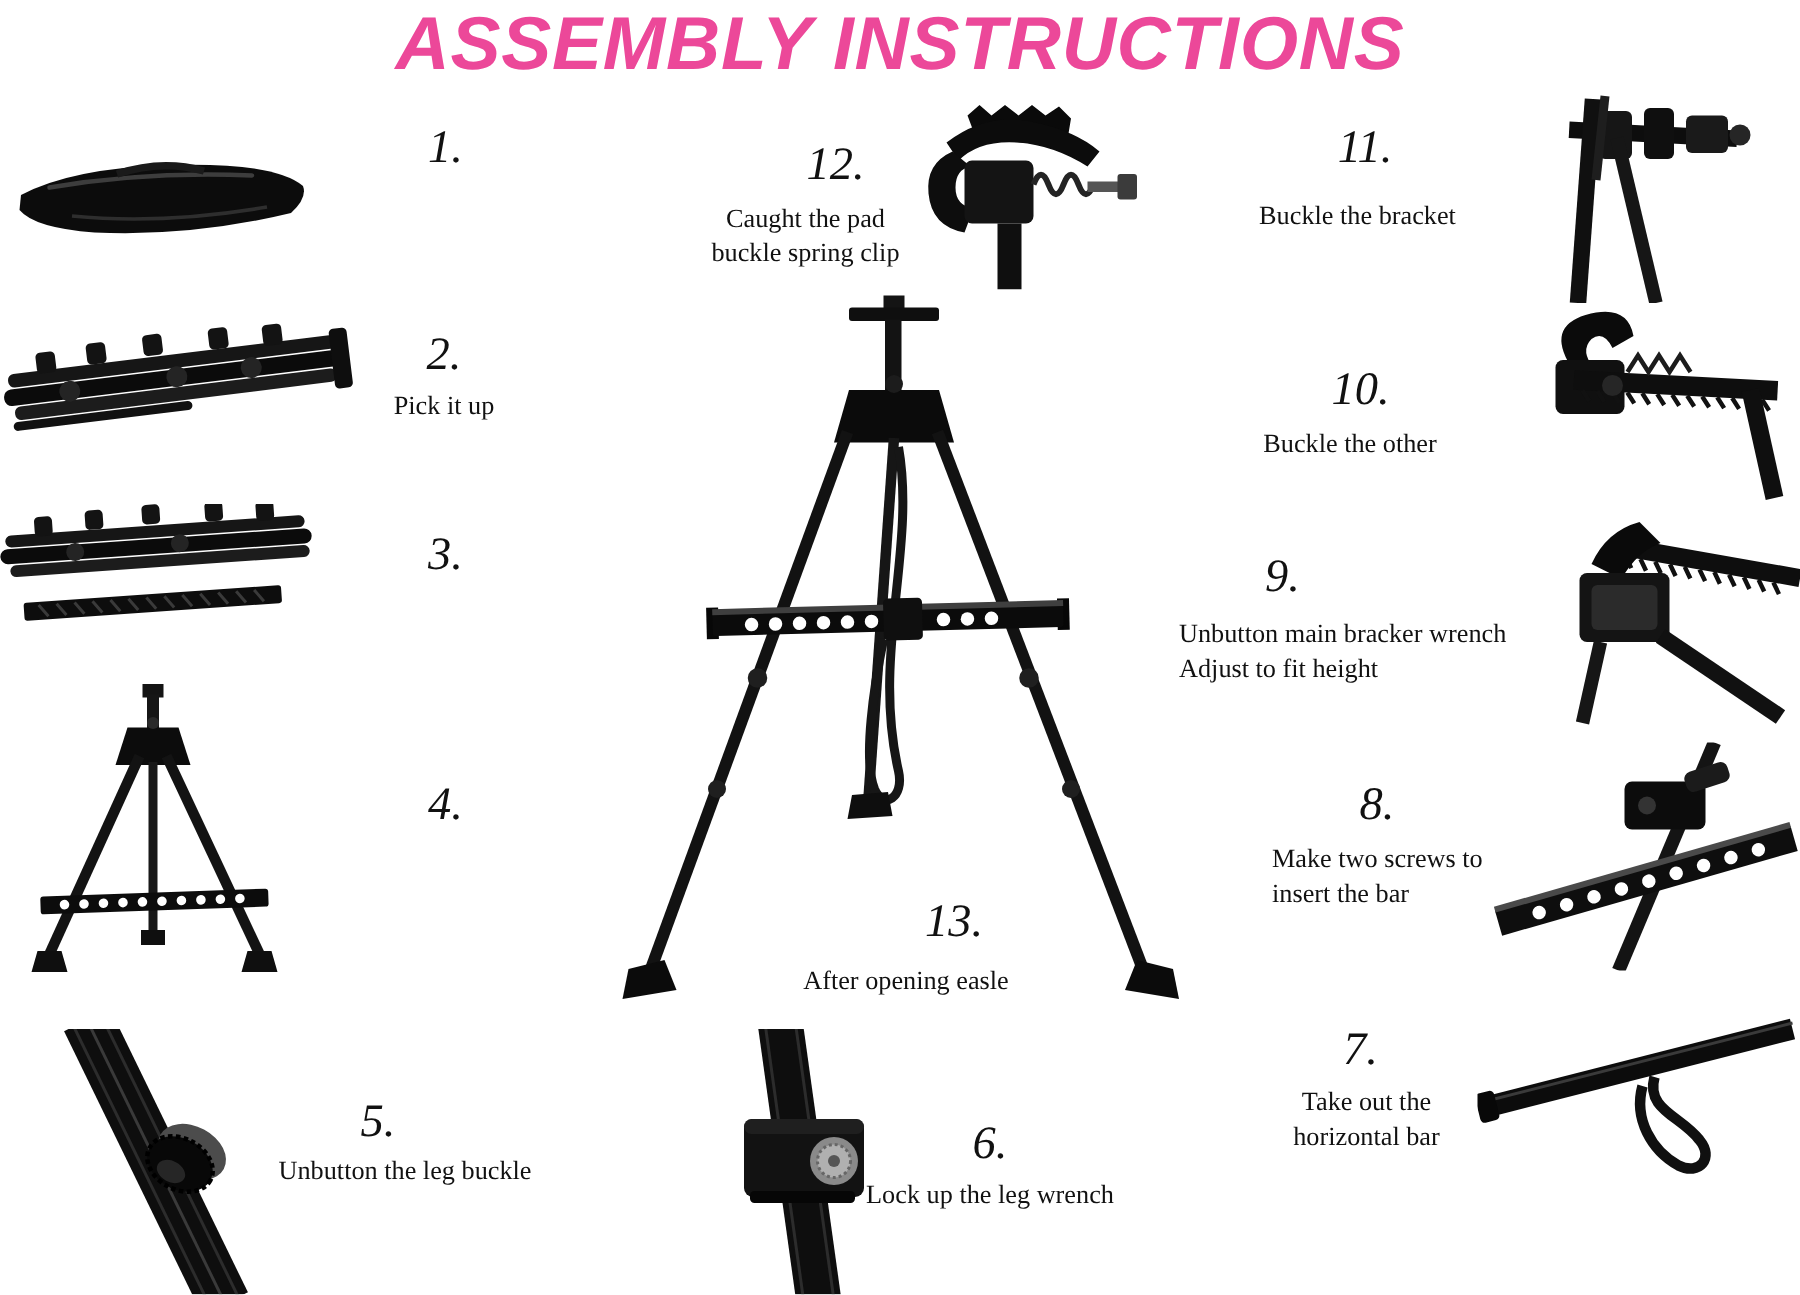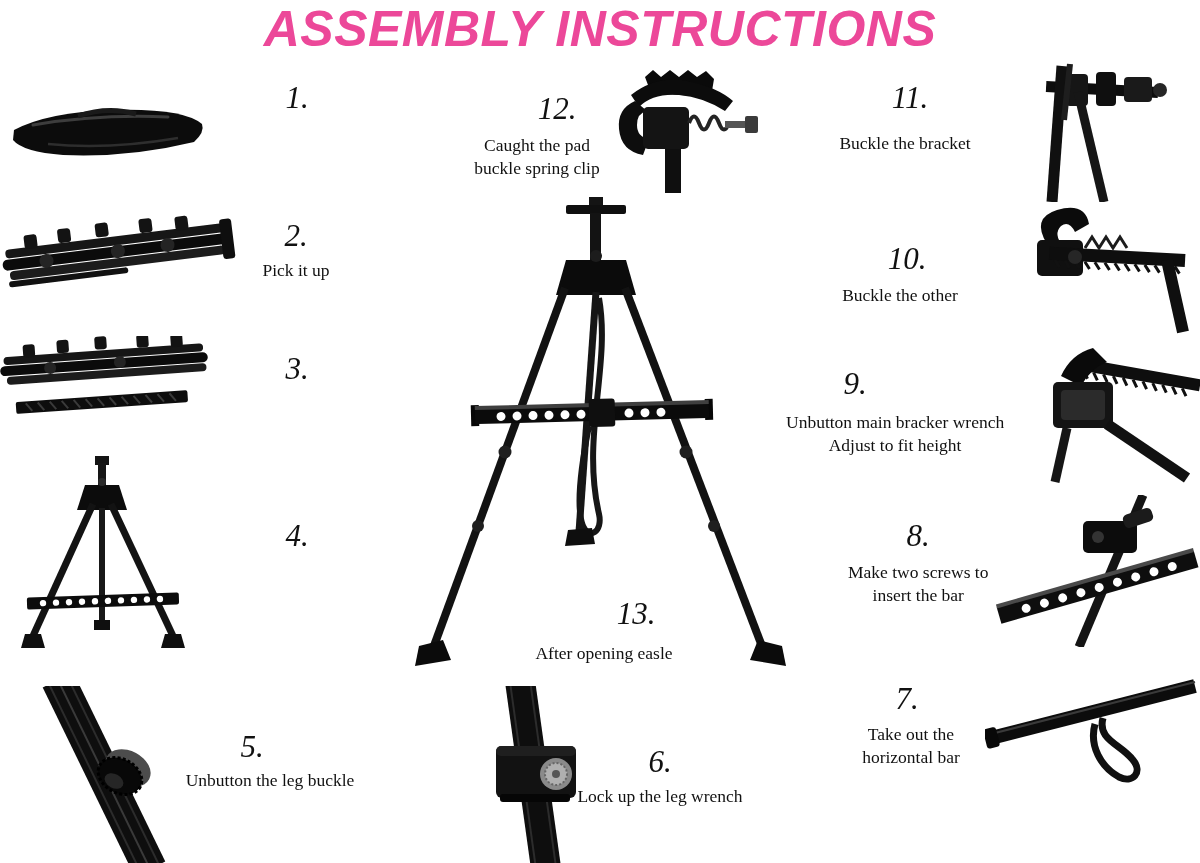--- a/index.html
+++ b/index.html
@@ -14,21 +14,21 @@
     font-size:50px; letter-spacing:0.5px; color:#ec4899;
   }
   .num {
     position:absolute; transform:translateX(-50%);
     font-style:italic; font-size:31px; color:#111; line-height:1;
   }
   .cap {
     position:absolute; transform:translateX(-50%); text-align:center;
     font-size:17.5px; line-height:1.3; color:#111; white-space:pre-line;
   }
-  .cap.left { transform:none; text-align:center; }
+  .cap.left { transform:none; text-align:left; }
   .img { position:absolute; }
 </style>
 </head>
 <body>
 
 <div class="page">
 
   <div class="title">ASSEMBLY INSTRUCTIONS</div>
 
   <div class="num" style="left:297px;top:82px">1.</div>

